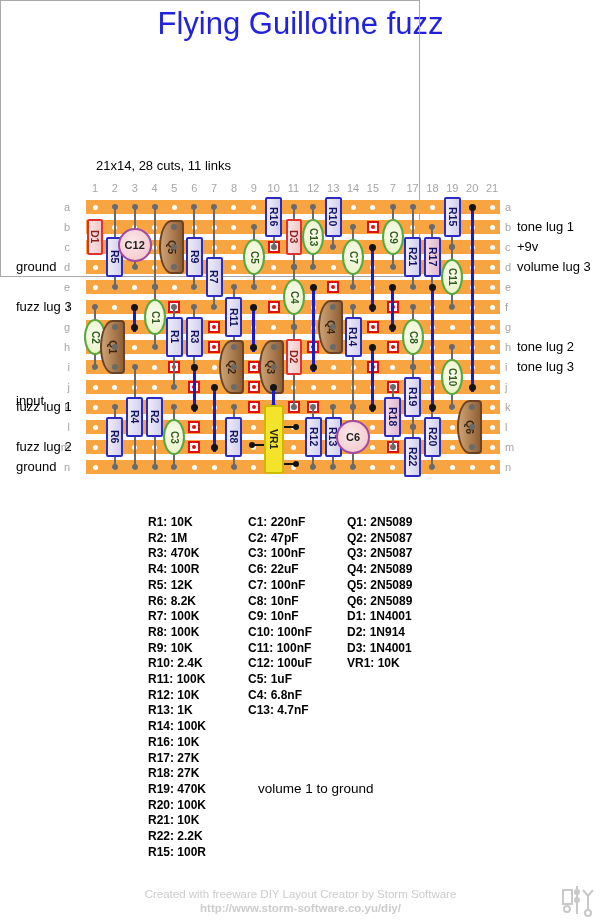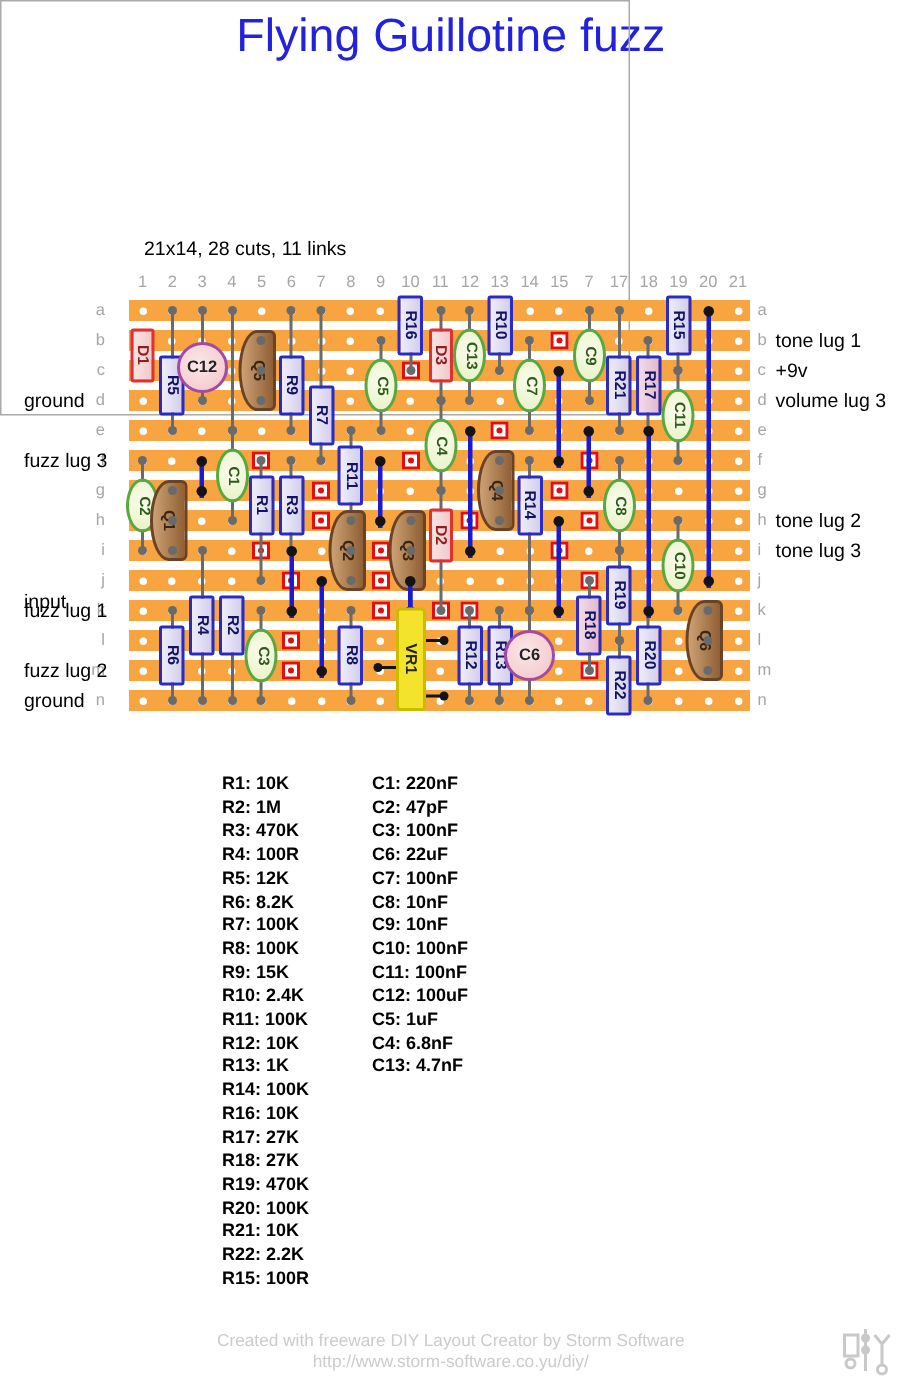--- a/index.html
+++ b/index.html
@@ -809,21 +809,21 @@
 
   <div id="resistor-list" class="abs parts" style="top:515px;left:148px;">
       <div>R1: 10K</div>
       <div>R2: 1M</div>
       <div>R3: 470K</div>
       <div>R4: 100R</div>
       <div>R5: 12K</div>
       <div>R6: 8.2K</div>
       <div>R7: 100K</div>
       <div>R8: 100K</div>
-      <div>R9: 15K</div>
+      <div>R9: 10K</div>
       <div>R10: 2.4K</div>
       <div>R11: 100K</div>
       <div>R12: 10K</div>
       <div>R13: 1K</div>
       <div>R14: 100K</div>
       <div>R16: 10K</div>
       <div>R17: 27K</div>
       <div>R18: 27K</div>
       <div>R19: 470K</div>
       <div>R20: 100K</div>
@@ -839,25 +839,38 @@
       <div>C7: 100nF</div>
       <div>C8: 10nF</div>
       <div>C9: 10nF</div>
       <div>C10: 100nF</div>
       <div>C11: 100nF</div>
       <div>C12: 100uF</div>
       <div>C5: 1uF</div>
       <div>C4: 6.8nF</div>
       <div>C13: 4.7nF</div>
     </div>
+  <div id="semi-list" class="abs parts" style="top:515px;left:347px;">
+      <div>Q1: 2N5089</div>
+      <div>Q2: 2N5087</div>
+      <div>Q3: 2N5087</div>
+      <div>Q4: 2N5089</div>
+      <div>Q5: 2N5089</div>
+      <div>Q6: 2N5089</div>
+      <div>D1: 1N4001</div>
+      <div>D2: 1N914</div>
+      <div>D3: 1N4001</div>
+      <div>VR1: 10K</div>
+    </div>
   <div id="vol-notes" class="abs">
+      <div>volume 1 to ground</div>
     </div>
 
   <div class="abs footer-line" style="top:888px;">Created with freeware DIY Layout Creator by Storm Software</div>
-  <div class="abs footer-line" style="top:902px;">http://www.storm-software.co.yu/diy/</div>
+  <div class="abs footer-line" style="top:902px;font-weight:bold;">http://www.storm-software.co.yu/diy/</div>
 
   <svg class="abs" style="left:560px;top:882px;" width="34" height="36" viewBox="0 0 34 36">
     <g stroke="#c9c9c9" stroke-width="2" fill="none">
       <rect x="3" y="8" width="9" height="14"></rect>
       <circle cx="7" cy="27" r="3"></circle>
       <path d="M17 4 v28"></path>
       <circle cx="17" cy="10" r="3" fill="#c9c9c9" stroke="none"></circle>
       <circle cx="17" cy="18" r="3" fill="#c9c9c9" stroke="none"></circle>
       <path d="M23 8 l5 6 l5 -6 M28 14 v14"></path>
       <circle cx="28" cy="31" r="3"></circle>

